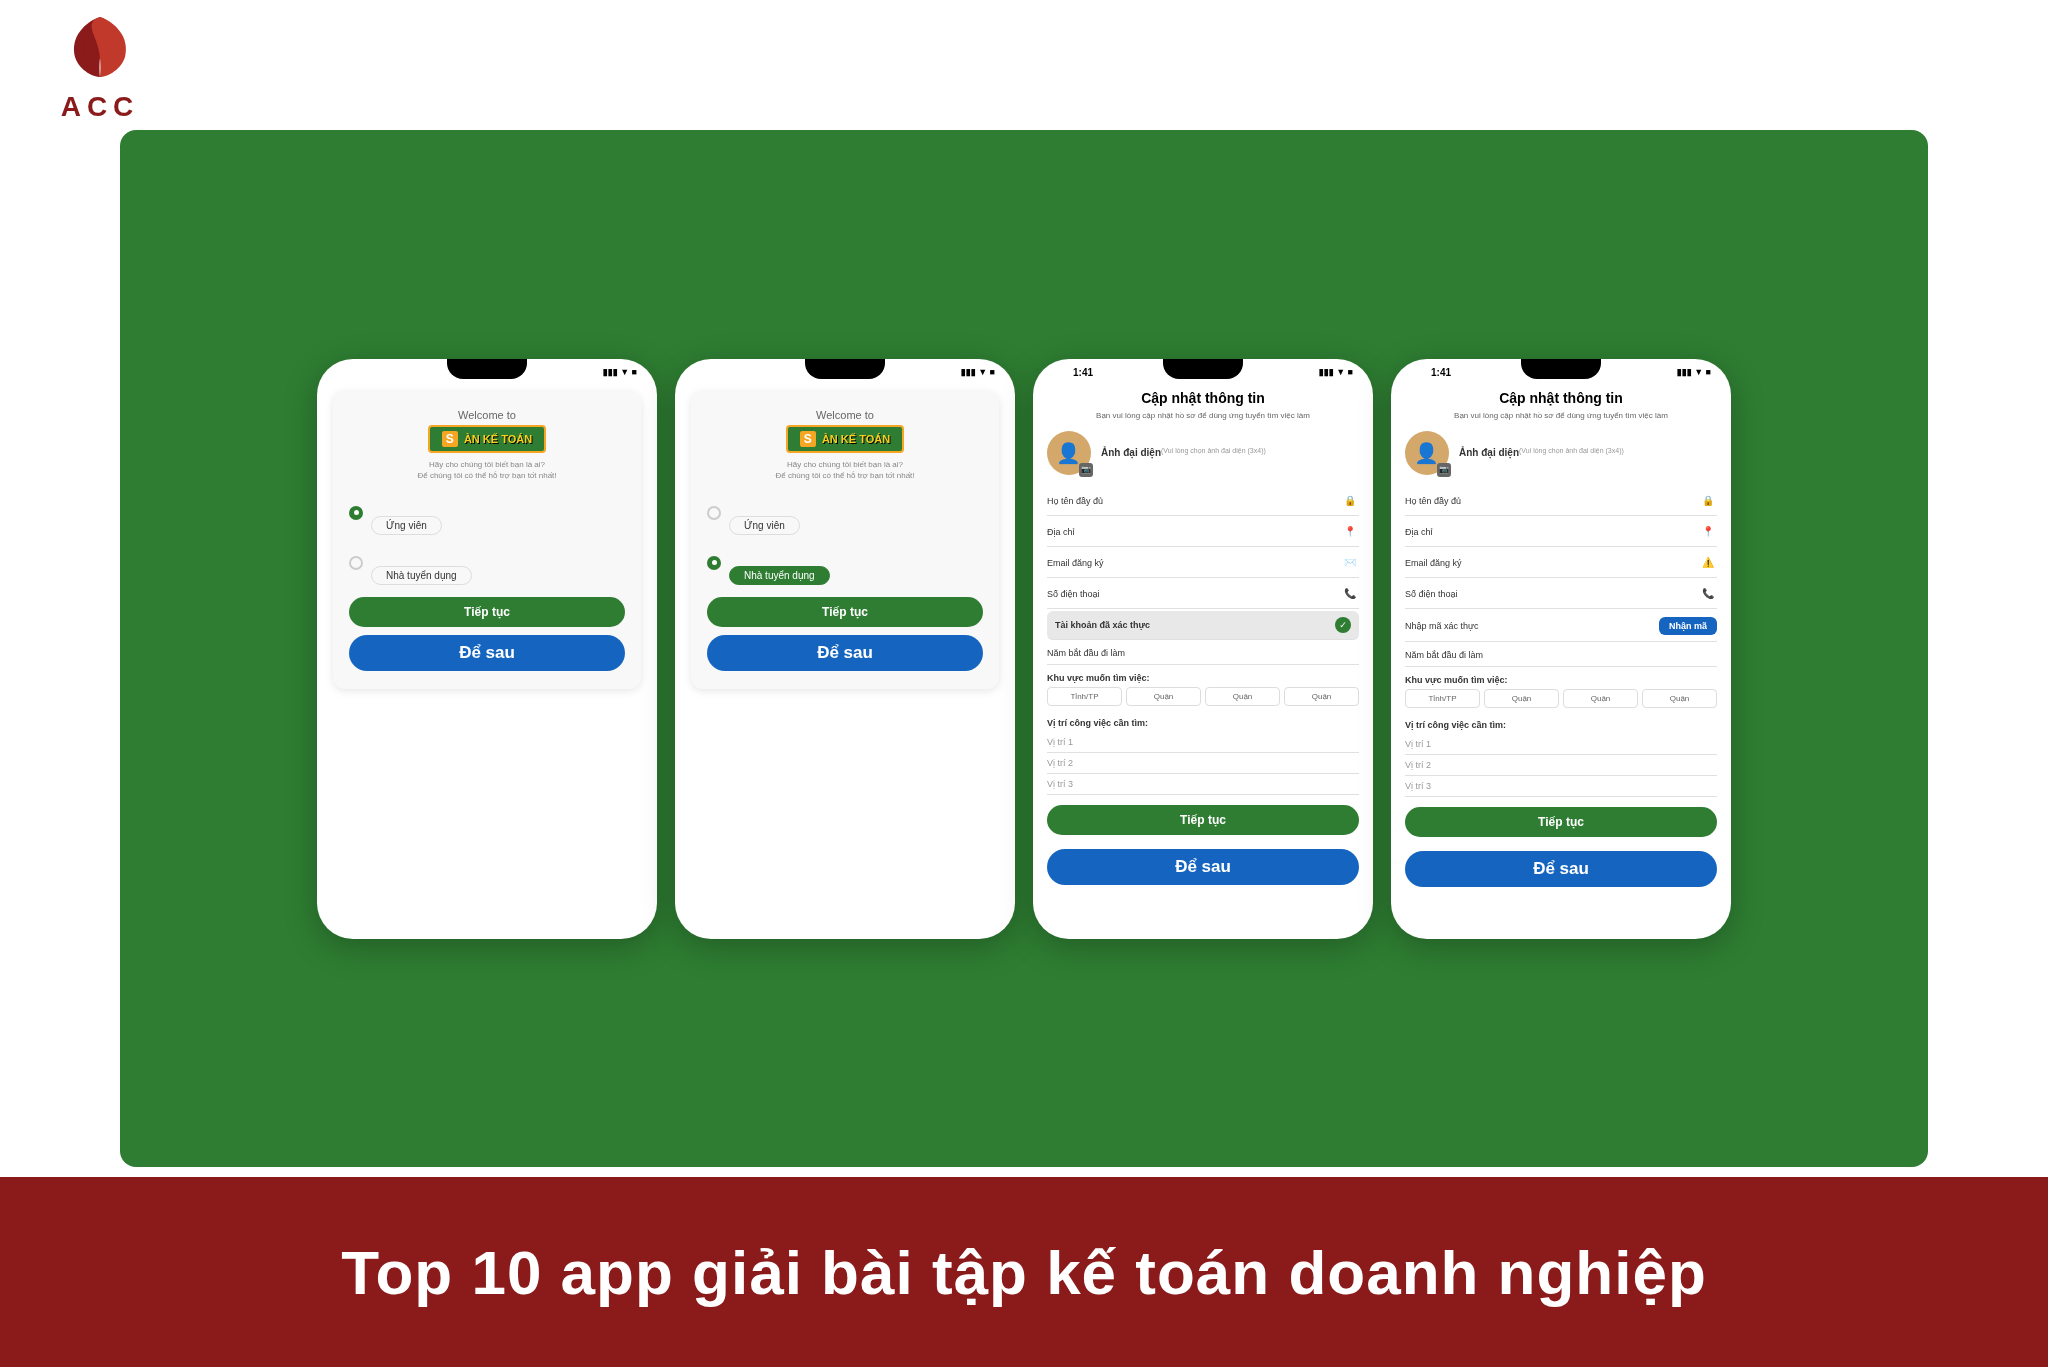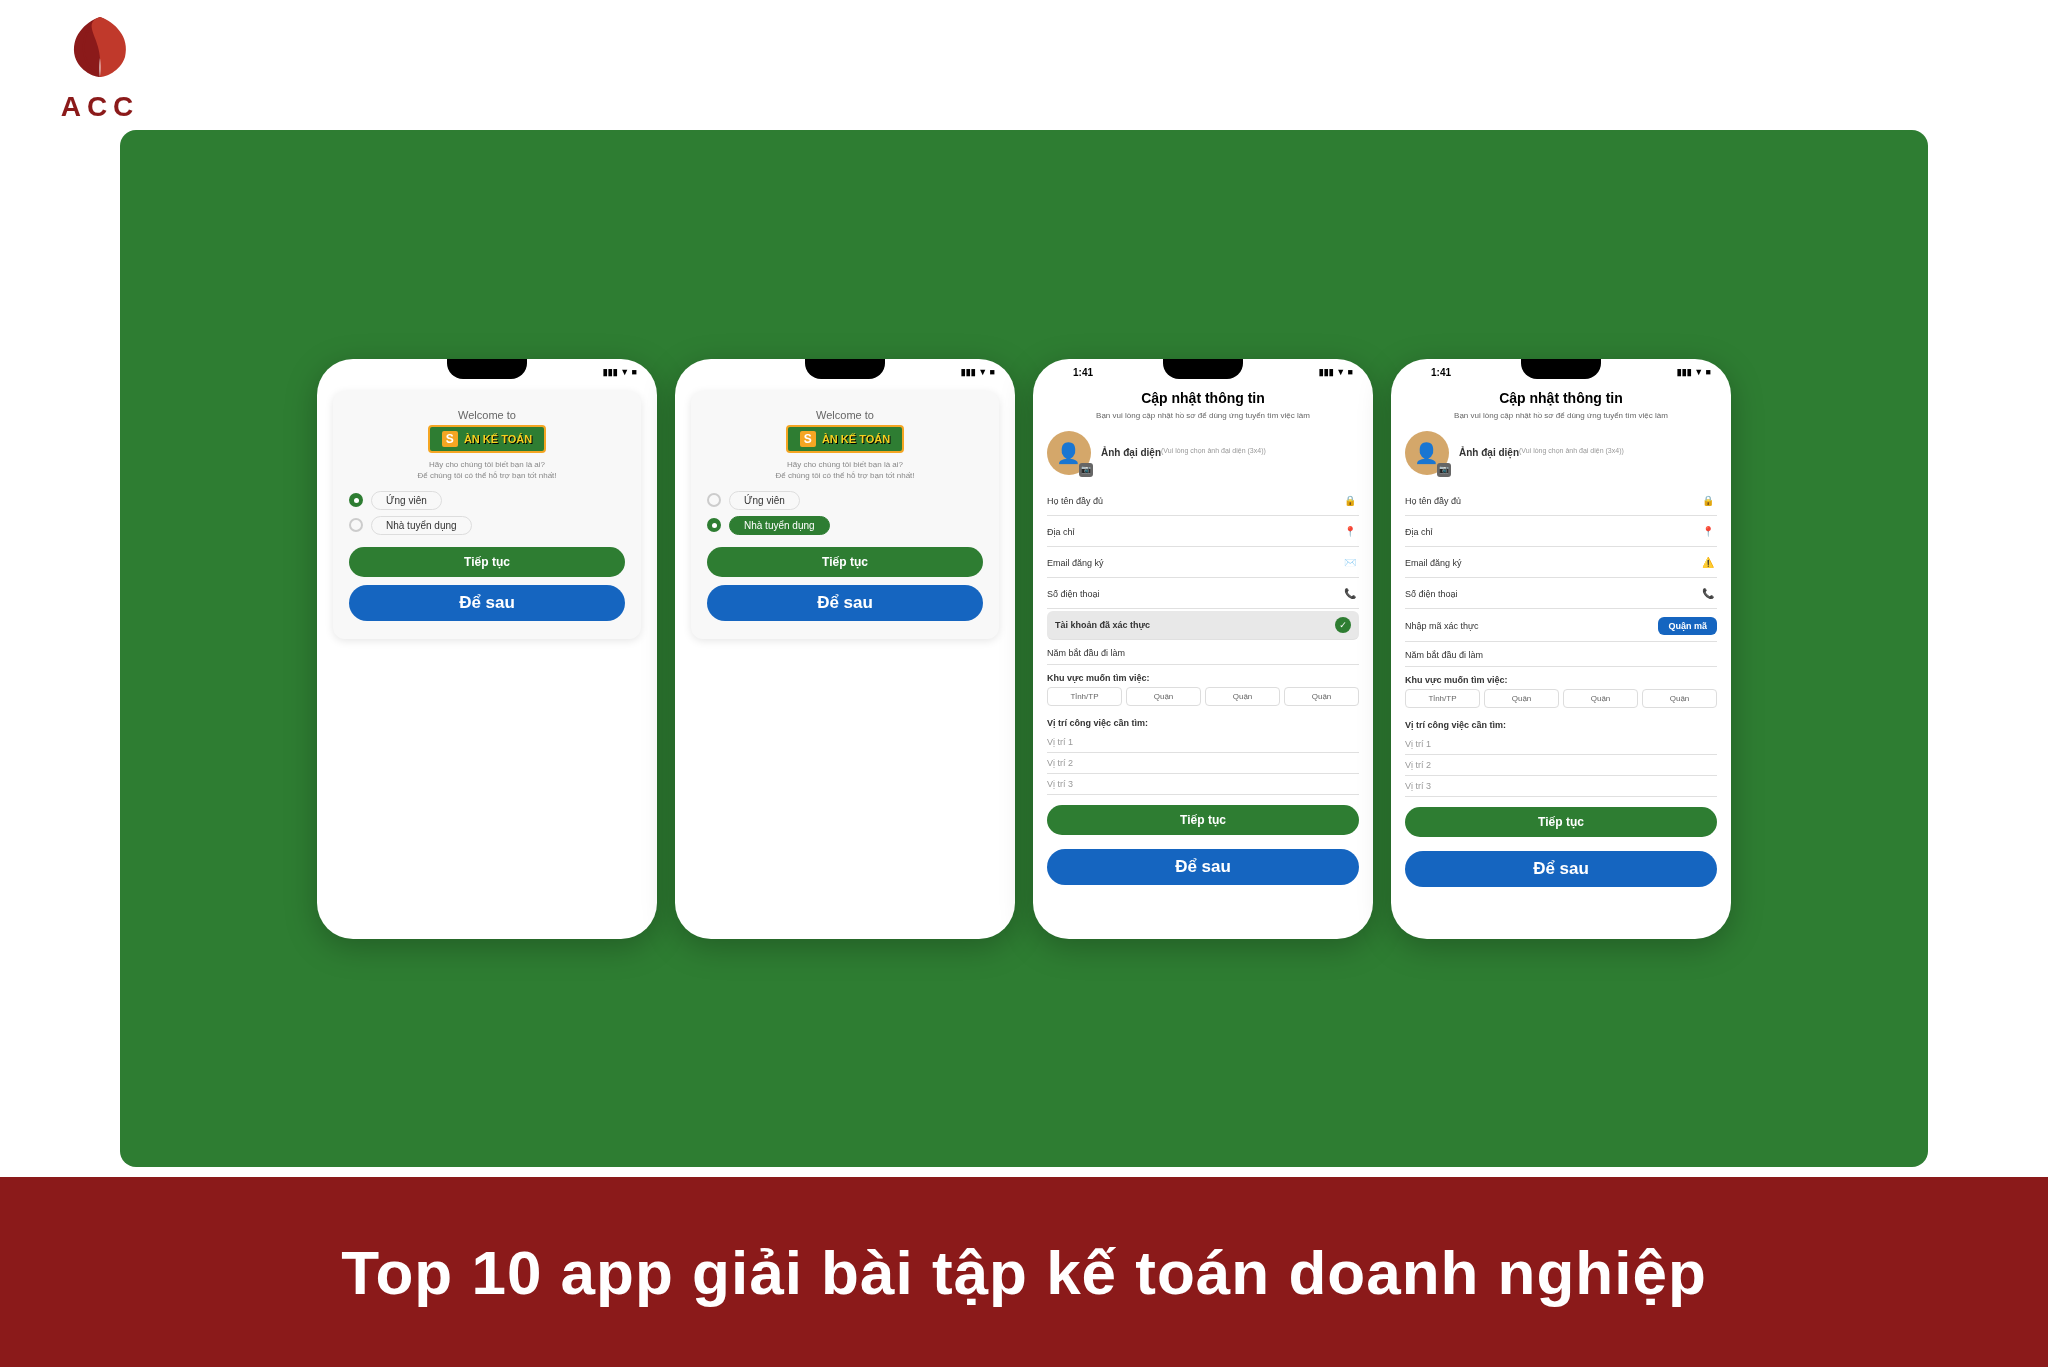--- a/index.html
+++ b/index.html
@@ -188,20 +188,21 @@
       background: #fff;
       border-radius: 50%;
     }
 
     .radio-label-box {
       border: 1px solid #ddd;
       border-radius: 20px;
       padding: 3px 14px;
       font-size: 10px;
       color: #333;
+      margin-top: 25px;
     }
 
     .radio-label-box.active {
       background: #2e7d32;
       color: #fff;
       border-color: #2e7d32;
     }
 
     .btn-tiep-tuc {
       width: 100%;
@@ -605,21 +606,21 @@
       <div class="form-row">
         <span class="form-label">Email đăng ký</span>
         <span class="form-icon warning">⚠️</span>
       </div>
       <div class="form-row">
         <span class="form-label">Số điện thoại</span>
         <span class="form-icon">📞</span>
       </div>
       <div class="form-row" style="gap:6px;">
         <span class="form-label">Nhập mã xác thực</span>
-        <button class="btn-nhan-ma">Quận mã</button>
+        <button class="btn-nhan-ma">Nhận mã</button>
       </div>
       <div class="form-row">
         <span class="form-label">Năm bắt đầu đi làm</span>
       </div>
 
       <div class="section-title">Khu vực muốn tìm việc:</div>
       <div class="district-row">
         <div class="district-box">Tỉnh/TP</div>
         <div class="district-box">Quận</div>
         <div class="district-box">Quận</div>

